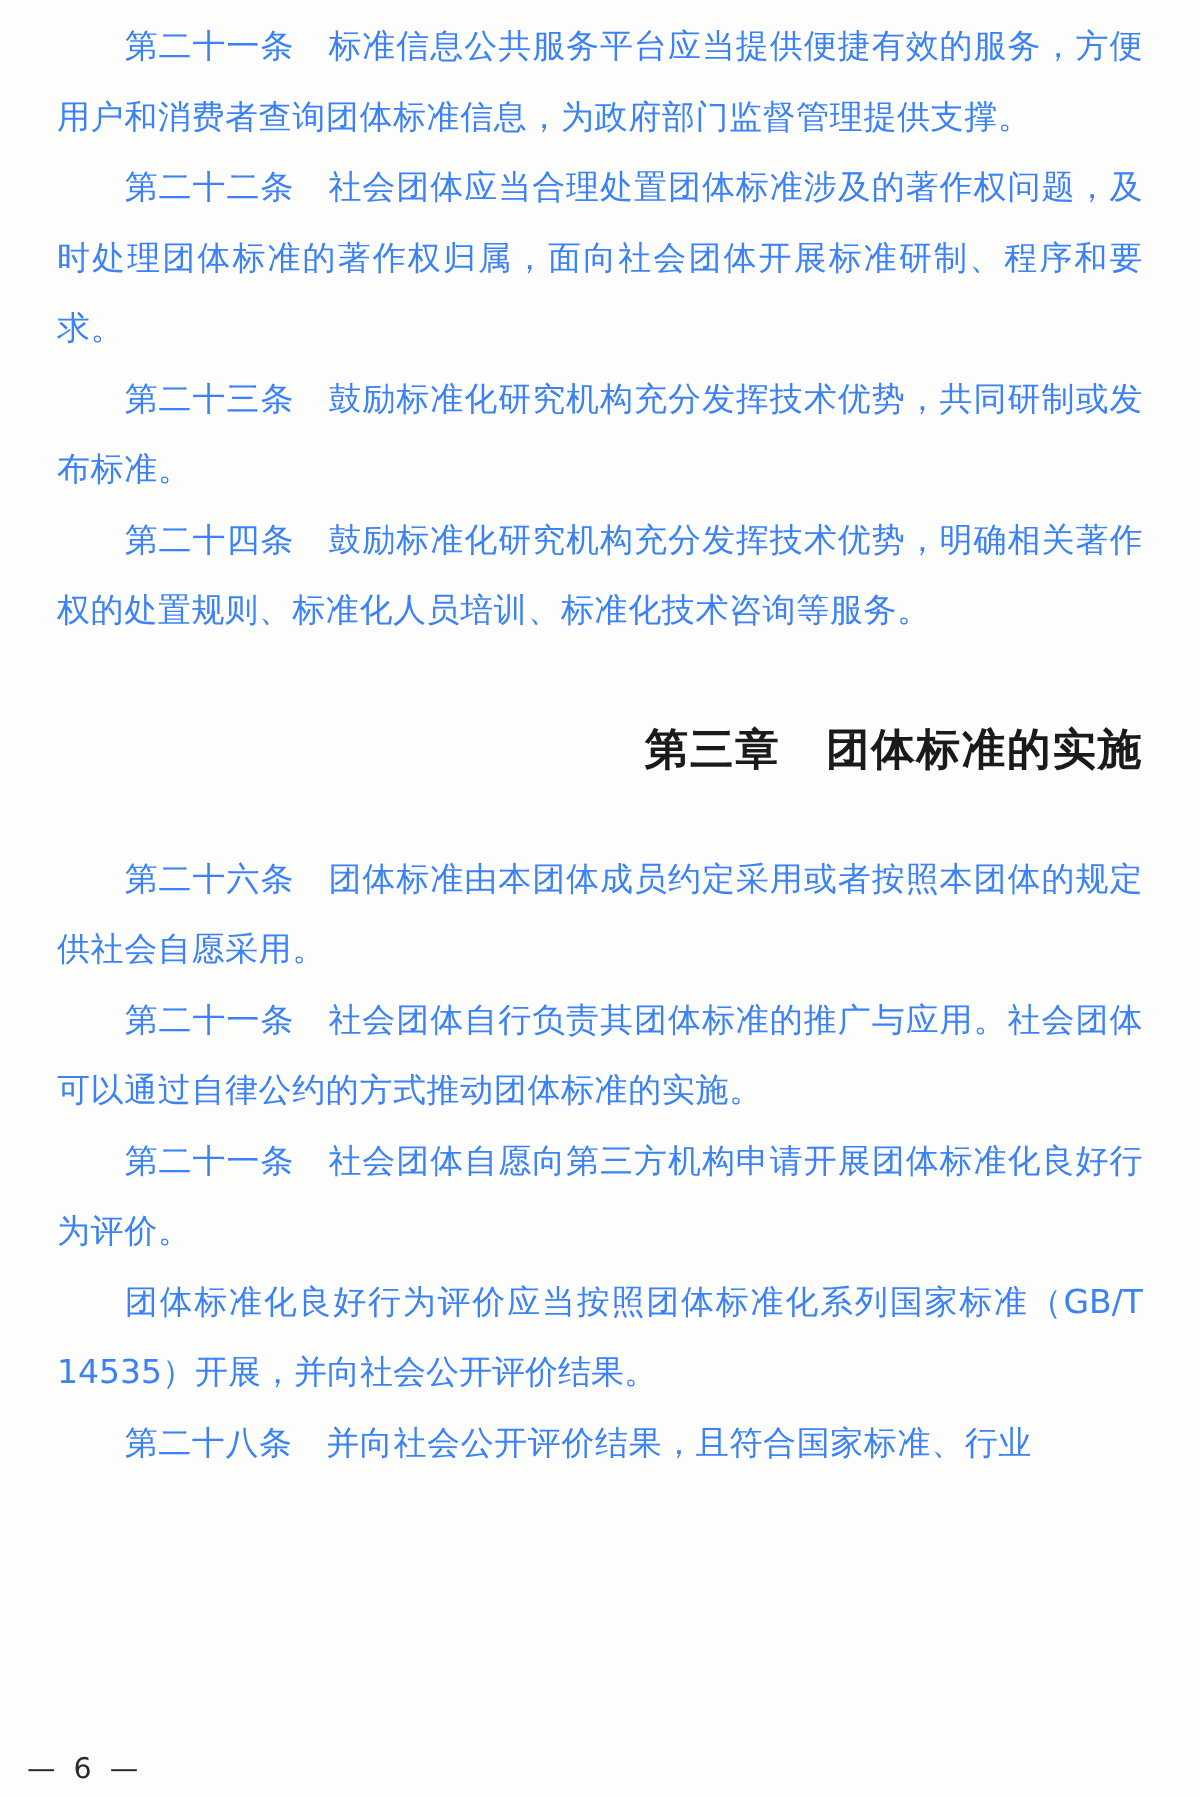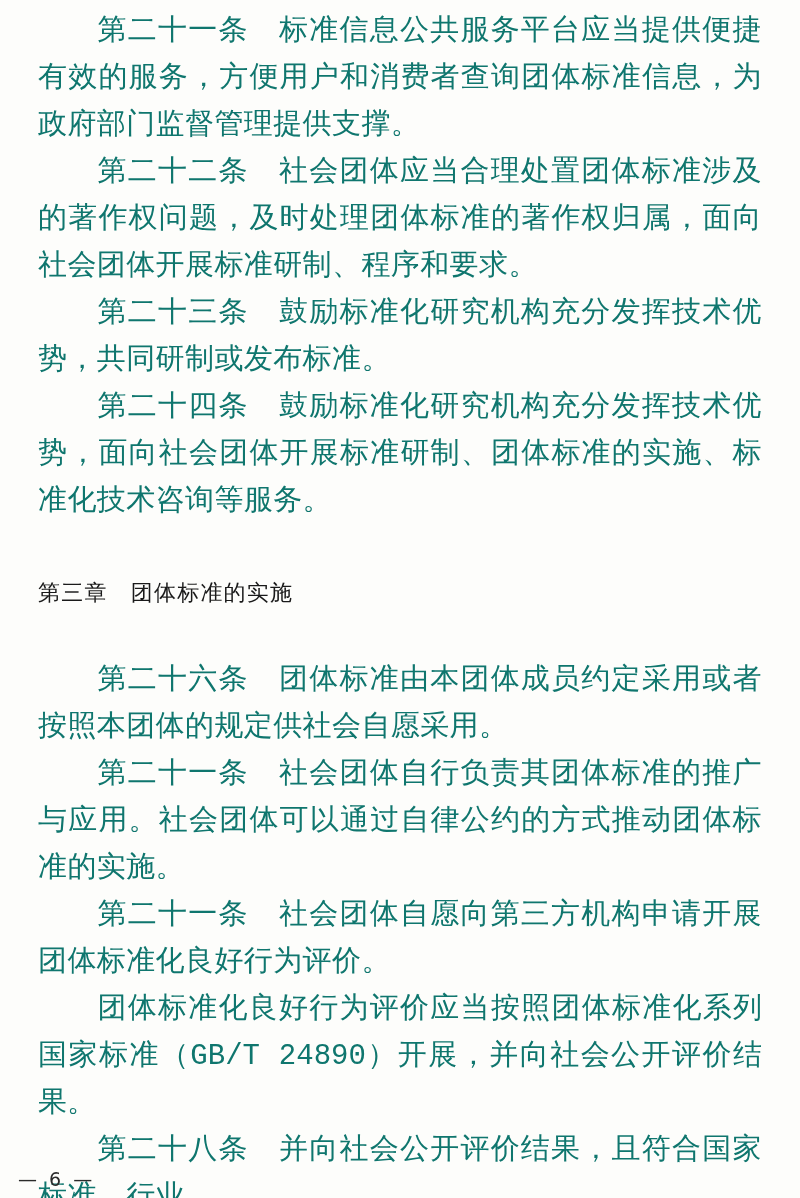--- a/index.html
+++ b/index.html
@@ -22,40 +22,39 @@
     height: 1198px;
     background: #fdfdfb;
     box-sizing: border-box;
     padding: 0 38px;
   }
   .content {
     padding-top: 8px;
   }
   p.para {
     margin: 0 0 0 0;
-    font-size: 29px;
+    font-size: 22px;
     line-height: 47px;
     text-align: justify;
     text-justify: inter-ideograph;
     text-indent: 2.05em;
     letter-spacing: 0.4px;
-    color: #0f766e;
+    color: #3b82f6;
     font-weight: 500;
-    font-family: Liberation Mono, monospace;
   }
   p.para.tight {
     letter-spacing: 0px;
   }
   h2.chapter {
     margin: 0;
     padding: 48px 0 44px 0;
-    font-size: 22px;
+    font-size: 29px;
     line-height: 40px;
-    text-align: left;
-    font-weight: 400;
+    text-align: right;
+    font-weight: 700;
     letter-spacing: 1.2px;
     color: #1a1a1a;
   }
   .footer {
     position: absolute;
     left: 0;
     bottom: 8px;
     width: 100%;
     text-align: left;
     padding-left: 18px;
@@ -67,26 +66,26 @@
 </style>
 </head>
 <body>
 
 <div class="page">
   <div class="content">
 
     <p class="para">第二十一条　标准信息公共服务平台应当提供便捷有效的服务，方便用户和消费者查询团体标准信息，为政府部门监督管理提供支撑。</p>
     <p class="para">第二十二条　社会团体应当合理处置团体标准涉及的著作权问题，及时处理团体标准的著作权归属，面向社会团体开展标准研制、程序和要求。</p>
     <p class="para">第二十三条　鼓励标准化研究机构充分发挥技术优势，共同研制或发布标准。</p>
-    <p class="para">第二十四条　鼓励标准化研究机构充分发挥技术优势，面向社会团体开展标准研制、团体标准的实施、标准化技术咨询等服务。</p>
+    <p class="para">第二十四条　鼓励标准化研究机构充分发挥技术优势，明确相关著作权的处置规则、标准化人员培训、标准化技术咨询等服务。</p>
 
     <h2 class="chapter">第三章　团体标准的实施</h2>
 
     <p class="para">第二十六条　团体标准由本团体成员约定采用或者按照本团体的规定供社会自愿采用。</p>
     <p class="para">第二十一条　社会团体自行负责其团体标准的推广与应用。社会团体可以通过自律公约的方式推动团体标准的实施。</p>
     <p class="para">第二十一条　社会团体自愿向第三方机构申请开展团体标准化良好行为评价。</p>
-    <p class="para tight">团体标准化良好行为评价应当按照团体标准化系列国家标准（GB/T 24890）开展，并向社会公开评价结果。</p>
+    <p class="para tight">团体标准化良好行为评价应当按照团体标准化系列国家标准（GB/T 14535）开展，并向社会公开评价结果。</p>
     <p class="para">第二十八条　并向社会公开评价结果，且符合国家标准、行业</p>
 
   </div>
 
   <div class="footer">— 6 —</div>
 </div>
 
 </body></html>

